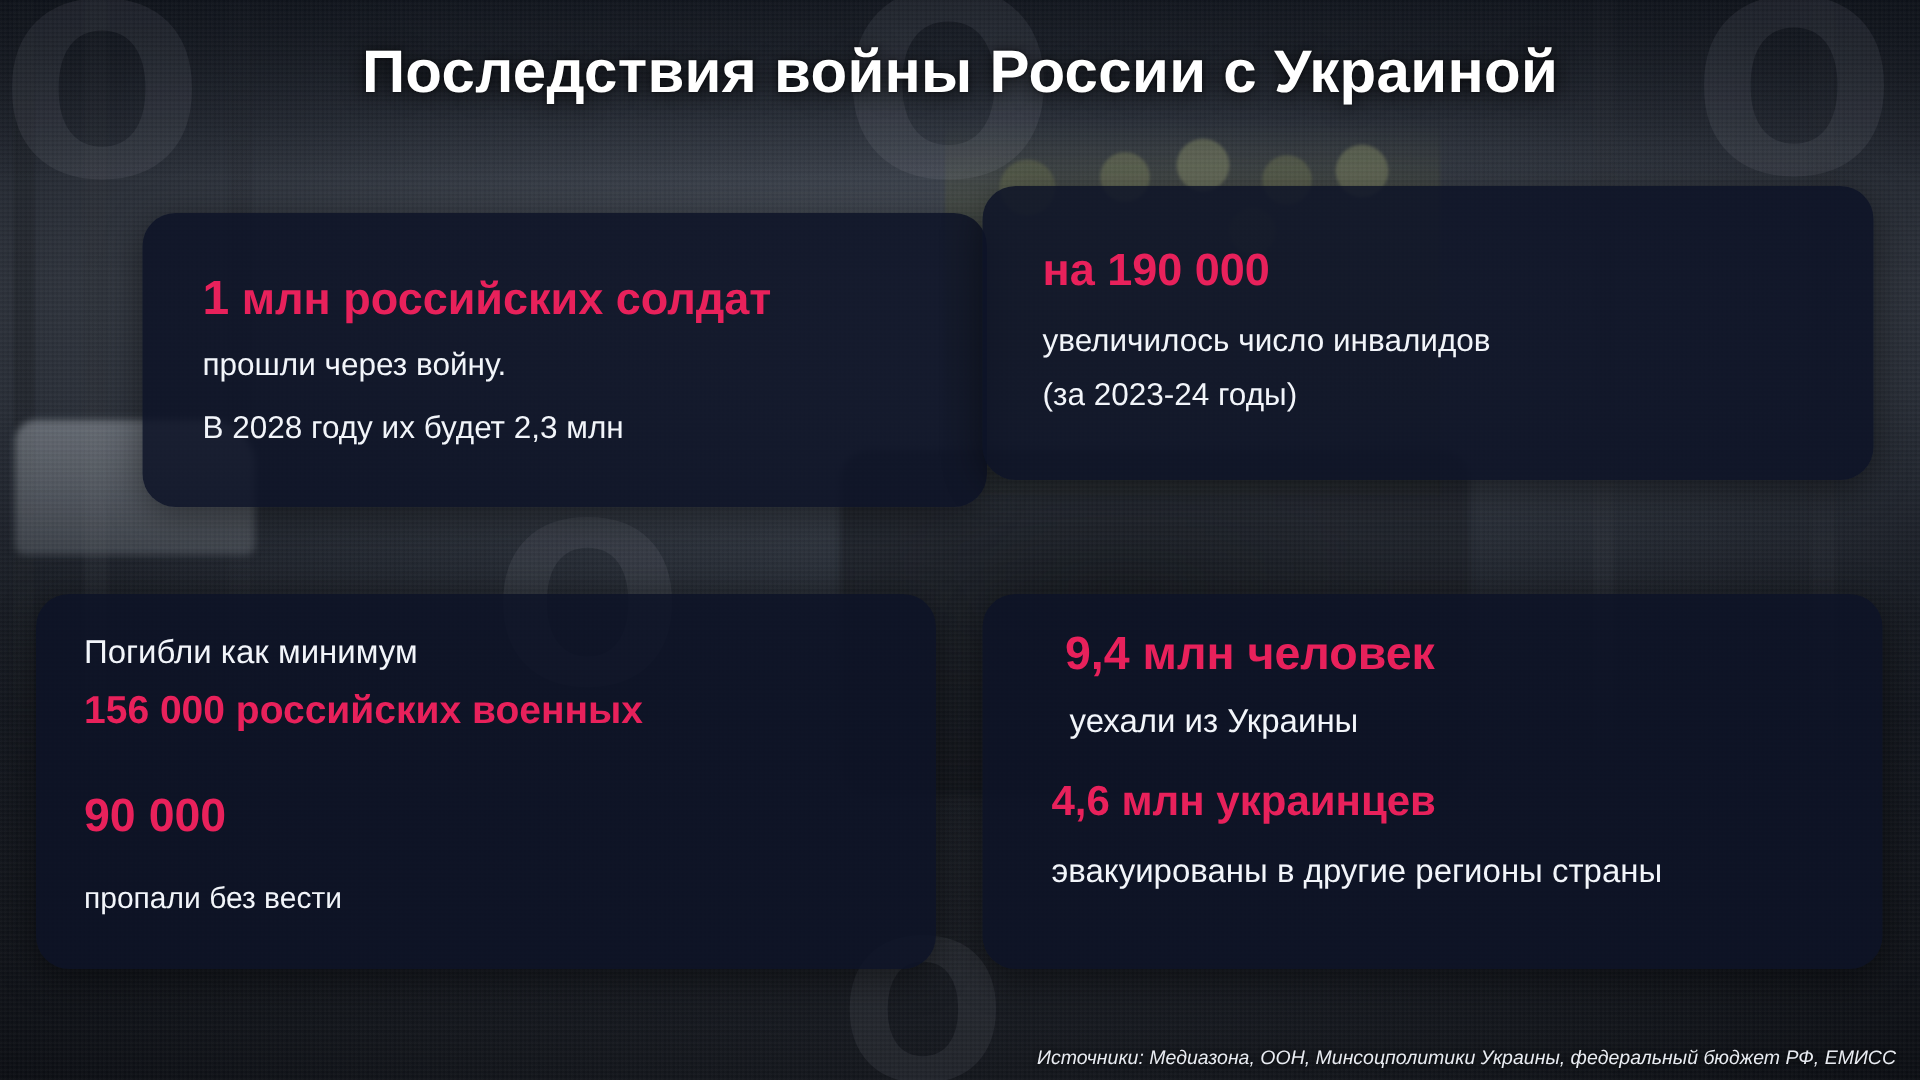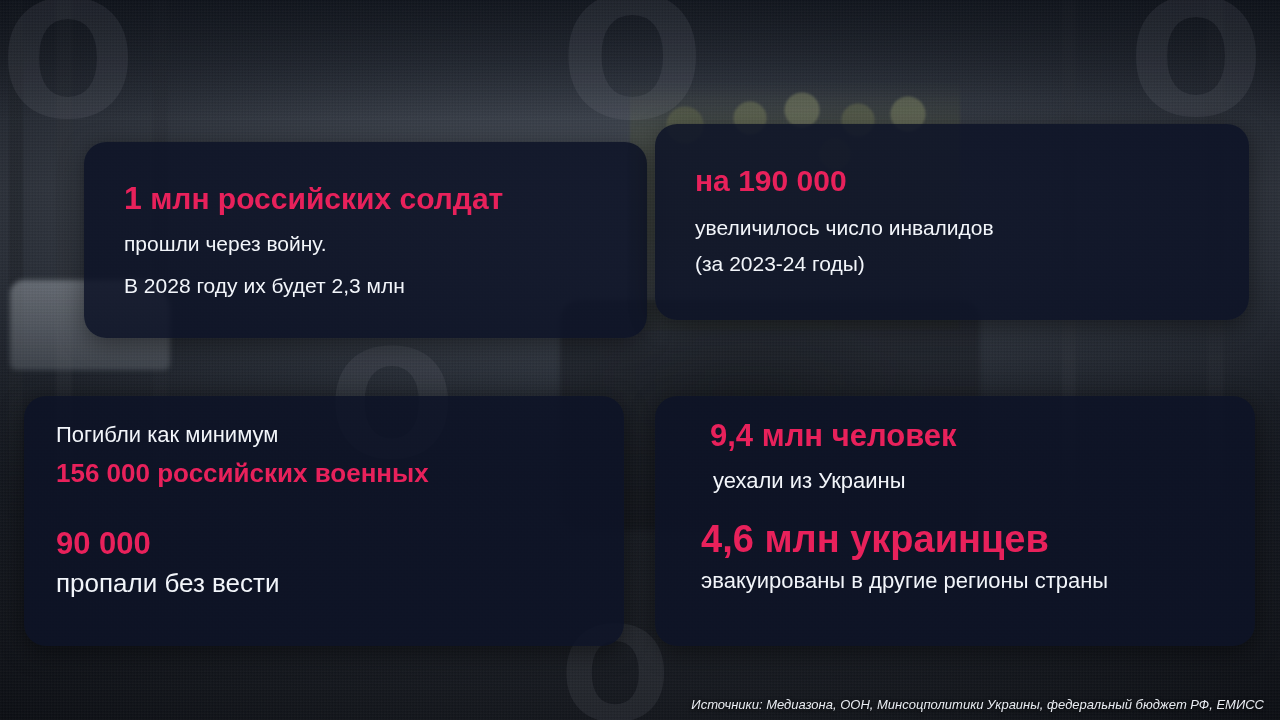--- a/index.html
+++ b/index.html
@@ -123,21 +123,21 @@
     text-shadow: 0 2px 14px rgba(0,0,0,0.75), 0 0 3px rgba(0,0,0,0.6);
   }
 
   
   .card {
     position: absolute;
     background: rgba(13,19,38,0.86);
     border-radius: 22px;
     box-shadow: 0 6px 26px rgba(0,0,0,0.45);
   }
-  .card-a { left: 84px;  top: 142px; width: 563px; height: 196px; }
+  .card-a { left: 95px;  top: 142px; width: 563px; height: 196px; }
   .card-b { left: 655px; top: 124px; width: 594px; height: 196px; }
   .card-c { left: 24px;  top: 396px; width: 600px; height: 250px; }
   .card-d { left: 655px; top: 396px; width: 600px; height: 250px; }
 
   .accent {
     color: #e8215b;
     font-weight: bold;
   }
   .white {
     color: #f2f5fa;
@@ -152,26 +152,26 @@
 
   
   .b-head { position: absolute; left: 40px; top: 40px; font-size: 30px; }
   .b-l1 { position: absolute; left: 40px; top: 92px;  font-size: 21px; }
   .b-l2 { position: absolute; left: 40px; top: 128px; font-size: 21px; text-align: right; }
 
   
   .c-l1 { position: absolute; left: 32px; top: 26px;  font-size: 22px; }
   .c-head1 { position: absolute; left: 32px; top: 62px; font-size: 26px; }
   .c-head2 { position: absolute; left: 32px; top: 130px; font-size: 31px; }
-  .c-l2 { position: absolute; left: 32px; top: 172px; font-size: 26px; }
+  .c-l2 { position: absolute; left: 32px; top: 192px; font-size: 20px; }
 
   
   .d-head1 { position: absolute; left: 55px; top: 22px; font-size: 31px; }
   .d-l1 { position: absolute; left: 58px; top: 72px; font-size: 22px; }
-  .d-head2 { position: absolute; left: 46px; top: 122px; font-size: 38px; }
+  .d-head2 { position: absolute; left: 46px; top: 122px; font-size: 28px; }
   .d-l2 { position: absolute; left: 46px; top: 172px; font-size: 22px; }
 
   
   .source {
     position: absolute;
     right: 16px;
     bottom: 8px;
     color: #e9ecf2;
     font-size: 13px;
     font-style: italic;
@@ -191,20 +191,21 @@
   <div class="top-shade"></div>
 
   <span class="watermark wm1">О</span>
   <span class="watermark wm2">О</span>
   <span class="watermark wm3">О</span>
   <span class="watermark wm4">О</span>
   <span class="watermark wm5">О</span>
 
   <div class="bg-grain"></div>
 
+  <div class="headline">Последствия войны России с Украиной</div>
 
   <div class="card card-a">
     <div class="a-head line">
       <span class="accent num">1</span>
       <span class="accent">млн российских солдат</span>
     </div>
     <div class="a-l1 white line">прошли через войну.</div>
     <div class="a-l2 white line">В 2028 году их будет 2,3 млн</div>
   </div>
 

